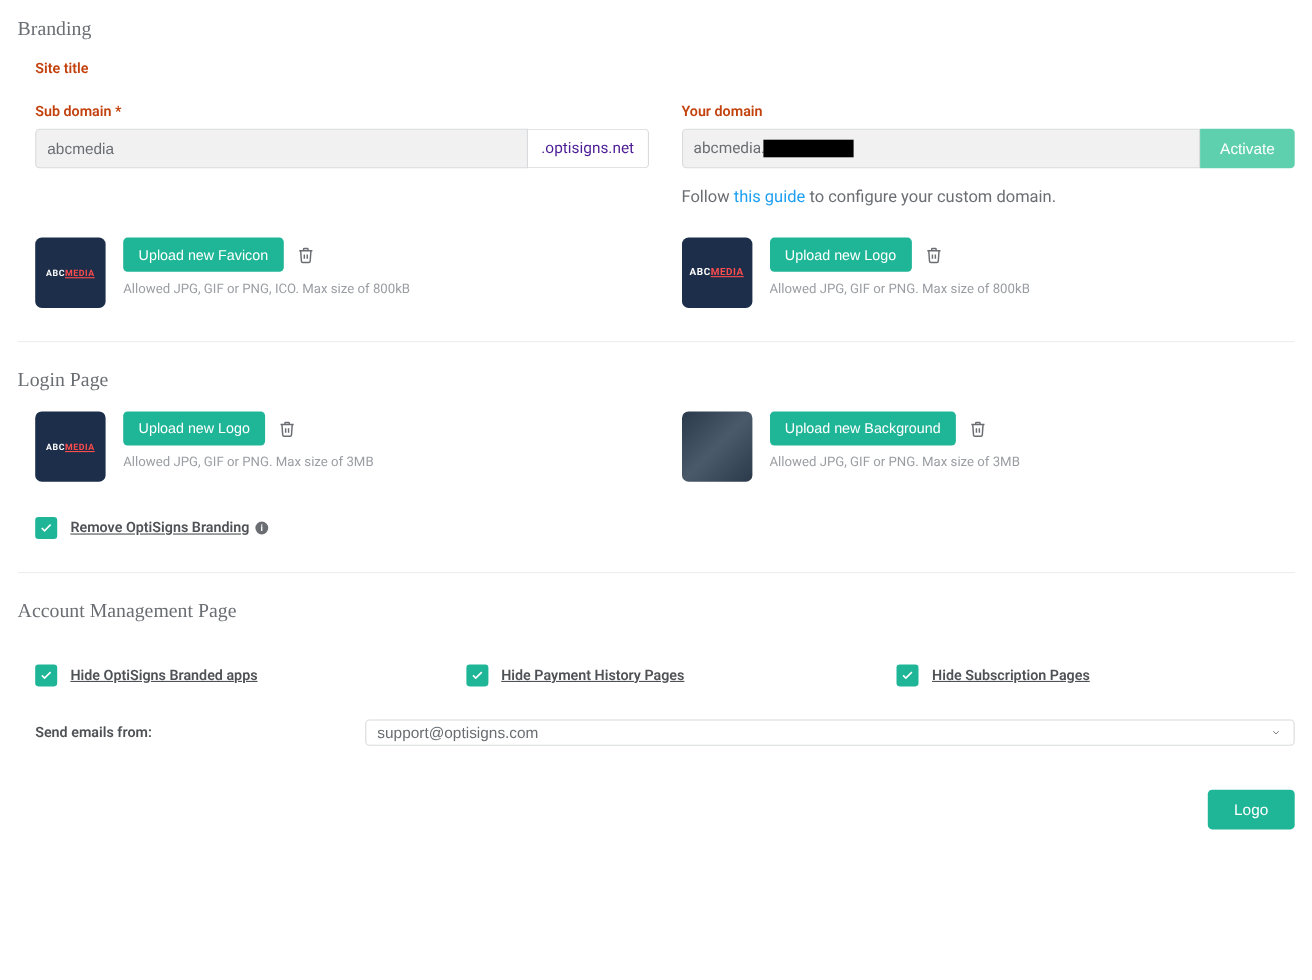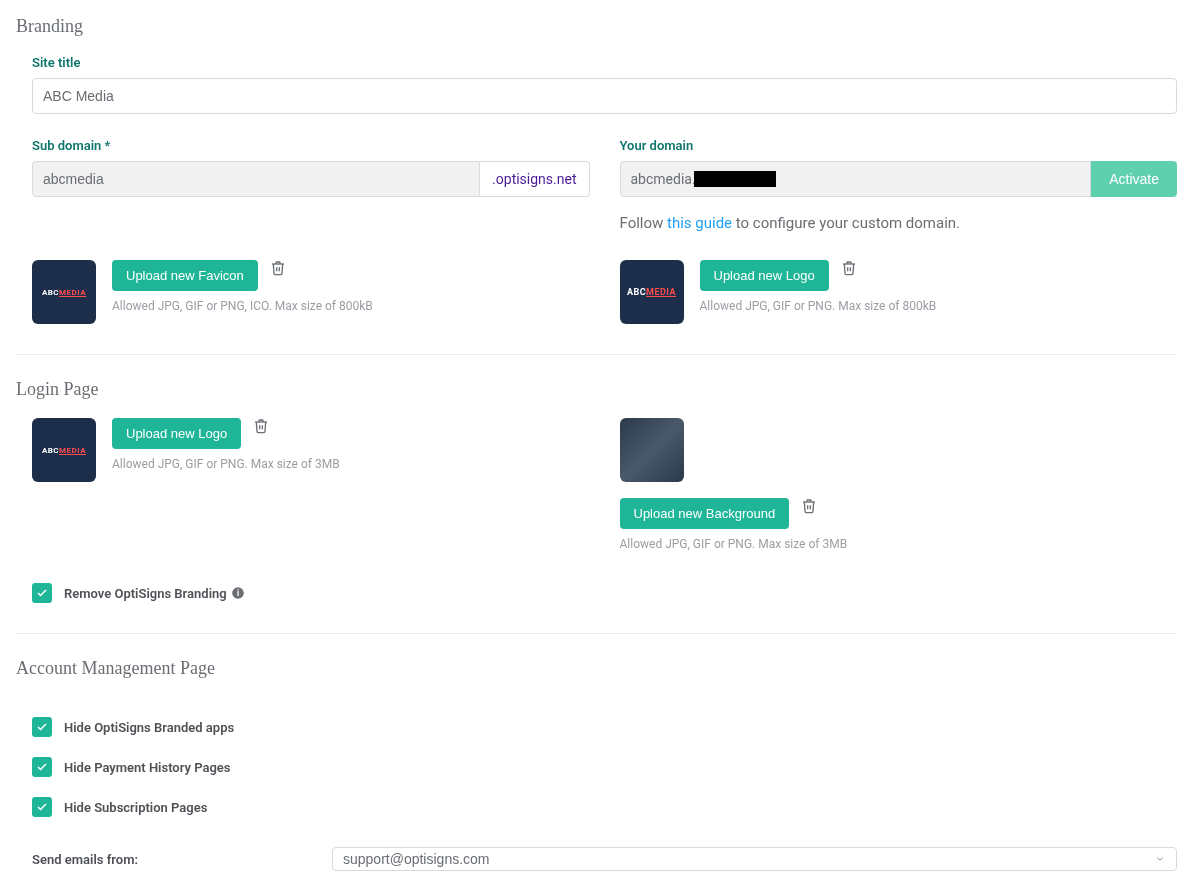--- a/index.html
+++ b/index.html
@@ -18,21 +18,21 @@
     font-family: Liberation Serif, serif;
   }
   .section { margin-bottom: 30px; }
   .indent { padding-left: 16px; }
   .row { display: flex; gap: 30px; }
   .col { flex: 1; }
   label.field-label {
     display: block;
     font-size: 13px;
     font-weight: 600;
-    color: #0f766e;
+    color: #c2410c;
     margin-bottom: 8px;
   }
   .text-input {
     width: 100%;
     height: 36px;
     padding: 8px 10px;
     border: 1px solid #d8dadc;
     border-radius: 4px;
     font-size: 14px;
     color: #6a6e73;
@@ -89,21 +89,21 @@
     flex-shrink: 0;
     overflow: hidden;
   }
   .thumb.dark-img {
     background: linear-gradient(135deg, #2a3a4a 0%, #4a5a6a 50%, #2a3a4a 100%);
   }
   .thumb-text { font-size: 8px; font-weight: 700; letter-spacing: 0.5px; }
   .thumb-text .abc { color: #fff; }
   .thumb-text .media { color: #ff4c4c; text-decoration: underline; }
   .upload-controls { display: flex; flex-direction: column; gap: 8px; }
-  .upload-top { display: flex; gap: 12px; }
+  .upload-top { display: flex; align-items: center; gap: 12px; }
   .btn-upload {
     background: #1fb597;
     color: #fff;
     border: none;
     border-radius: 4px;
     padding: 8px 14px;
     font-size: 13px;
     cursor: pointer;
   }
   .trash-icon {
@@ -128,25 +128,25 @@
     height: 20px;
     background: #1fb597;
     border-radius: 3px;
     display: flex;
     align-items: center;
     justify-content: center;
     cursor: pointer;
     flex-shrink: 0;
   }
   .custom-checkbox svg { width: 12px; height: 12px; color: #fff; }
-  .checkbox-label { font-size: 13px; font-weight: 600; color: #4e5155; display: flex; align-items: center; gap: 4px; }
+  .checkbox-label { font-size: 13px; font-weight: 600; color: #4e5155; display: flex; align-items: center; gap: 4px; text-decoration: underline; }
   .info-icon { width: 14px; height: 14px; color: #6a6e73; }
   .account-grid {
     display: grid;
-    grid-template-columns: 1fr;
+    grid-template-columns: 1fr 1fr 1fr;
     gap: 0 30px;
   }
   .email-row {
     display: flex;
     align-items: center;
     gap: 20px;
     margin-top: 30px;
   }
   .email-label { font-size: 13px; font-weight: 600; color: #4e5155; width: 280px; }
   .select-wrap {
@@ -194,21 +194,20 @@
   }
 </style>
 </head>
 <body>
 
 <div class="section">
   <h2 class="section-title">Branding</h2>
 
   <div class="indent">
     <label class="field-label">Site title</label>
-    <input type="text" class="text-input" value="ABC Media" style="">
 
     <div class="row" style="margin-top:24px;">
       <div class="col">
         <label class="field-label">Sub domain *</label>
         <div class="input-group">
           <input type="text" class="text-input" value="abcmedia" style="">
           <span class="input-addon">.optisigns.net</span>
         </div>
       </div>
       <div class="col">
@@ -288,21 +287,21 @@
                   <path d="M19 6l-1 14a2 2 0 0 1-2 2H8a2 2 0 0 1-2-2L5 6"></path>
                   <path d="M10 11v6M14 11v6"></path>
                   <path d="M9 6V4a1 1 0 0 1 1-1h4a1 1 0 0 1 1 1v2"></path>
                 </svg>
             </div>
             <div class="allowed-text">Allowed JPG, GIF or PNG. Max size of 3MB</div>
           </div>
         </div>
       </div>
       <div class="col">
-        <div class="upload-row" style="margin-top:0;flex-direction:column;">
+        <div class="upload-row" style="margin-top:0;">
           <div class="thumb dark-img"></div>
           <div class="upload-controls">
             <div class="upload-top">
               <button class="btn-upload">Upload new Background</button>
               <svg class="trash-icon" viewBox="0 0 24 24" fill="none" stroke="currentColor" stroke-width="2">
                   <polyline points="3 6 5 6 21 6"></polyline>
                   <path d="M19 6l-1 14a2 2 0 0 1-2 2H8a2 2 0 0 1-2-2L5 6"></path>
                   <path d="M10 11v6M14 11v6"></path>
                   <path d="M9 6V4a1 1 0 0 1 1-1h4a1 1 0 0 1 1 1v2"></path>
                 </svg>
@@ -368,14 +367,14 @@
         <input type="text" readonly="" class="select-input" value="support@optisigns.com" style="">
         <svg class="select-caret" width="10" height="10" viewBox="0 0 24 24" fill="none" stroke="currentColor" stroke-width="2">
             <polyline points="6 9 12 15 18 9"></polyline>
           </svg>
       </div>
     </div>
   </div>
 </div>
 
 <div class="save-row">
-  <button class="save-btn">Site</button>
+  <button class="save-btn">Logo</button>
 </div>
 
 </body></html>

